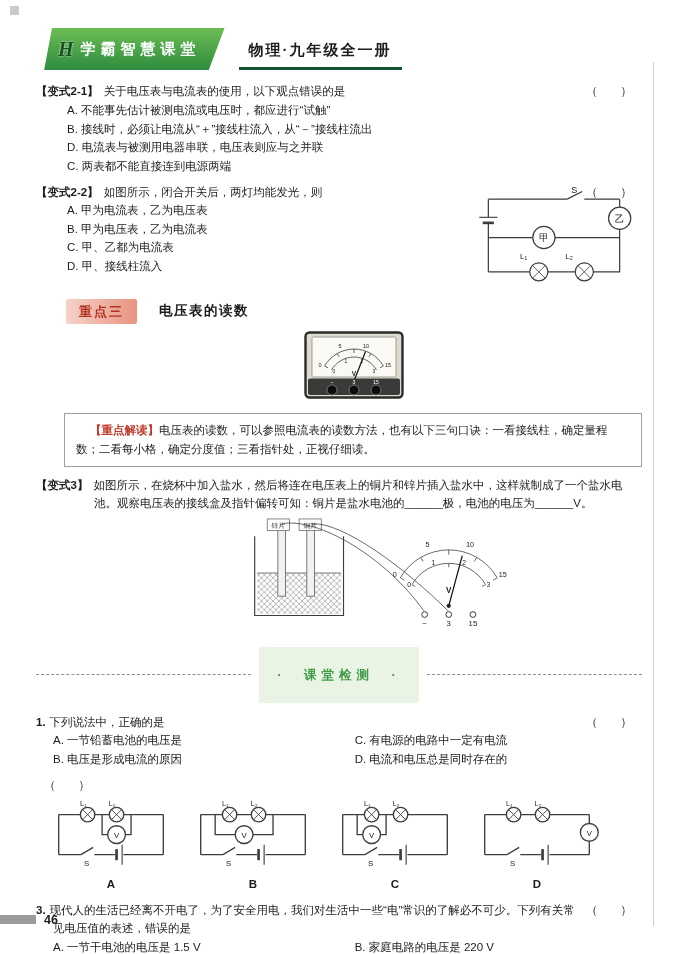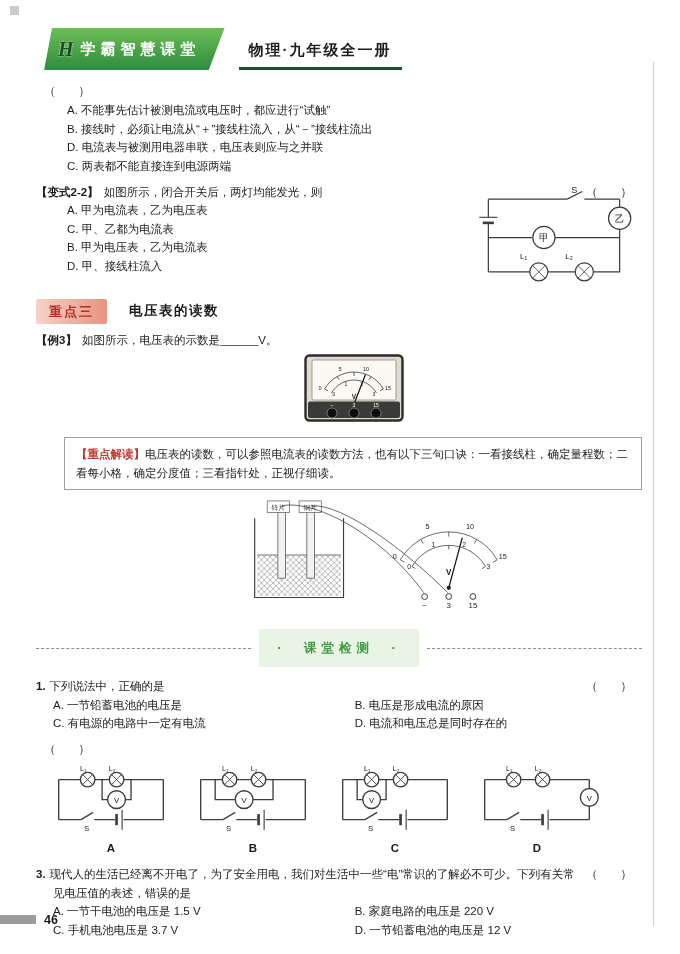--- a/index.html
+++ b/index.html
@@ -47,36 +47,36 @@
   .hangnum { padding-left:17px; text-indent:-17px; }
 
   .v22-body { display:flex; justify-content:space-between; align-items:flex-start; }
   .v22-fig { margin:-16px 2px 0 0; }
 
   
   .keypoint { margin:6px 0 7px; display:flex; align-items:center; }
   .kp-tag {
     background:linear-gradient(90deg,#f5d3c9,#e8937f);
     color:#b23222; font-weight:bold; font-size:13px;
-    padding:2px 13px; border-radius:2px; letter-spacing:2px;
+    padding:2px 13px; border-radius:2px; letter-spacing:2px;margin-left:30px;
   }
   .kp-title { font-size:13.5px; font-weight:bold; letter-spacing:1.5px; margin-left:22px; }
 
   .ex3-fig { margin:5px 0 4px 268px; }
 
   .tipbox { border:1px solid #9f9f9f; margin:9px 0 9px 28px; padding:7px 11px; }
-  .tip-tag { color:#c0392b; font-weight:bold; }
+  .tip-tag { color:#c0392b; font-weight:bold;margin-left:14px; }
 
   .v3-fig { margin:4px 0 2px 205px; }
 
   .divider { display:flex; align-items:center; margin:12px 0 10px; }
   .dline { flex:1; border-top:1.5px dashed #8e8e8e; }
   .dlabel {
     margin:0 8px; background:#e9f4e4; color:#3f9b46; font-weight:bold;
-    letter-spacing:5px; padding:9px 18px; font-size:12.5px; border-radius:2px;
+    letter-spacing:5px; padding:18px 18px; font-size:12.5px; border-radius:2px;
   }
 
   .opt-grid { display:grid; grid-template-columns:1.05fr 1fr; padding-left:17px; }
 
   .circuit-row { display:flex; gap:16px; padding-left:12px; margin-top:5px; }
   .circuit-row figure { text-align:center; }
   .circuit-row figcaption { font-weight:bold; margin-top:1px; }
 
   .footer { position:absolute; left:0; bottom:24px; display:flex; align-items:center; }
   .footer-bar { display:inline-block; width:36px; height:9px; background:#9b9b9b; }
@@ -93,40 +93,41 @@
   <header class="header">
     <div class="banner">
       <span class="logo-mark">H</span>
       <span class="logo-text">学霸智慧课堂</span>
     </div>
     <div class="subject">物理·九年级全一册</div>
   </header>
 
   <section class="qblock">
     <div class="stem-row">
+      <div class="stem"><b class="qtag">【变式2-1】</b><span>关于电压表与电流表的使用，以下观点错误的是</span></div>
       <span class="bracket">（　　）</span>
     </div>
     <div class="opts">
       <div class="opt">A. 不能事先估计被测电流或电压时，都应进行“试触”</div>
       <div class="opt">B. 接线时，必须让电流从“＋”接线柱流入，从“－”接线柱流出</div>
       <div class="opt">D. 电流表与被测用电器串联，电压表则应与之并联</div>
       <div class="opt">C. 两表都不能直接连到电源两端</div>
     </div>
   </section>
 
   <section class="qblock">
     <div class="stem-row">
       <div class="stem"><b class="qtag">【变式2-2】</b><span>如图所示，闭合开关后，两灯均能发光，则</span></div>
       <span class="bracket">（　　）</span>
     </div>
     <div class="v22-body">
       <div class="opts">
         <div class="opt">A. 甲为电流表，乙为电压表</div>
+        <div class="opt">B. 甲为电压表，乙为电流表</div>
         <div class="opt">C. 甲、乙都为电流表</div>
-        <div class="opt">B. 甲为电压表，乙为电流表</div>
         <div class="opt">D. 甲、接线柱流入</div>
       </div>
       <figure class="v22-fig">
         <svg width="172" height="101" viewBox="0 0 170 100">
           <path class="w" d="M20 14 H98 M115 14 H150 M150 14 V22 M150 44 V86 H124 M106 86 H79 M61 86 H20 M20 86 V38 M20 32 V14 M20 52 H64 M86 52 H150"></path>
           <path class="w" d="M98 14 L113 6.5"></path>
           <line x1="11" y1="32" x2="29" y2="32" stroke="#3d3d3d" stroke-width="1.1"></line>
           <line x1="14.5" y1="37.5" x2="25.5" y2="37.5" stroke="#3d3d3d" stroke-width="2.6"></line>
           <circle cx="75" cy="52" r="11" class="w"></circle>
           <circle cx="150" cy="33" r="11" class="w"></circle>
@@ -145,21 +146,20 @@
       </figure>
     </div>
   </section>
 
   <div class="keypoint">
     <span class="kp-tag">重点三</span>
     <span class="kp-title">电压表的读数</span>
   </div>
 
   <section class="qblock">
-    <div class="stem"><b class="qtag">【例3】</b><span>如图所示，电压表的示数是______V。</span></div>
     <figure class="ex3-fig">
       <svg width="100" height="68" viewBox="0 0 100 68">
         <rect x="1.5" y="1.5" width="97" height="65" rx="4" fill="#dedacd" stroke="#2b2b2b" stroke-width="2.4"></rect>
         <rect x="8" y="6" width="84" height="40" rx="1.5" fill="#faf9f4" stroke="#8a8a8a" stroke-width="0.8"></rect>
         <path class="wt" d="M20.6 35 A34 34 0 0 1 79.4 35"></path>
         <path class="wt" d="M27.5 39 A26 26 0 0 1 72.5 39"></path>
         <path class="wt" d="M20.6 35 L24 36.8 M33 22.6 L35.2 25.9 M50 18 L50 22 M67 22.6 L64.8 25.9 M79.4 35 L76 36.8"></path>
         <text x="16" y="36" font-size="5.5" text-anchor="middle" fill="#222">0</text>
         <text x="36" y="17" font-size="5.5" text-anchor="middle" fill="#222">5</text>
         <text x="62" y="17" font-size="5.5" text-anchor="middle" fill="#222">10</text>
@@ -179,20 +179,21 @@
         <circle cx="72" cy="59" r="5" fill="#0d0d0d" stroke="#8a8a8a" stroke-width="0.8"></circle>
       </svg>
     </figure>
   </section>
 
   <section class="tipbox">
     <b class="tip-tag">【重点解读】</b><span>电压表的读数，可以参照电流表的读数方法，也有以下三句口诀：一看接线柱，确定量程数；二看每小格，确定分度值；三看指针处，正视仔细读。</span>
   </section>
 
   <section class="qblock">
+    <div class="stem hang"><b class="qtag">【变式3】</b><span>如图所示，在烧杯中加入盐水，然后将连在电压表上的铜片和锌片插入盐水中，这样就制成了一个盐水电池。观察电压表的接线盒及指针偏转可知：铜片是盐水电池的______极，电池的电压为______V。</span></div>
     <figure class="v3-fig">
       <svg width="290" height="112" viewBox="0 0 300 116">
         <defs>
           <pattern id="hatch" width="6" height="6" patternUnits="userSpaceOnUse">
             <path d="M0 6 L6 0 M0 0 L6 6" stroke="#9a9a9a" stroke-width="0.7"></path>
           </pattern>
         </defs>
 
         <path class="w" d="M14 20 V102 H106 V20"></path>
         <rect x="16.5" y="58" width="87" height="42.5" fill="url(#hatch)"></rect>
@@ -237,22 +238,22 @@
     <span class="dline"></span>
   </div>
 
   <section class="qblock">
     <div class="stem-row">
       <div class="stem"><b class="qnum">1.</b><span>下列说法中，正确的是</span></div>
       <span class="bracket">（　　）</span>
     </div>
     <div class="opt-grid">
       <div class="opt">A. 一节铅蓄电池的电压是</div>
+      <div class="opt">C. 有电源的电路中一定有电流</div>
       <div class="opt">B. 电压是形成电流的原因</div>
-      <div class="opt">C. 有电源的电路中一定有电流</div>
       <div class="opt">D. 电流和电压总是同时存在的</div>
     </div>
   </section>
 
   <section class="qblock">
     <div class="stem-row">
       <span class="bracket">（　　）</span>
     </div>
     <div class="circuit-row">
 

